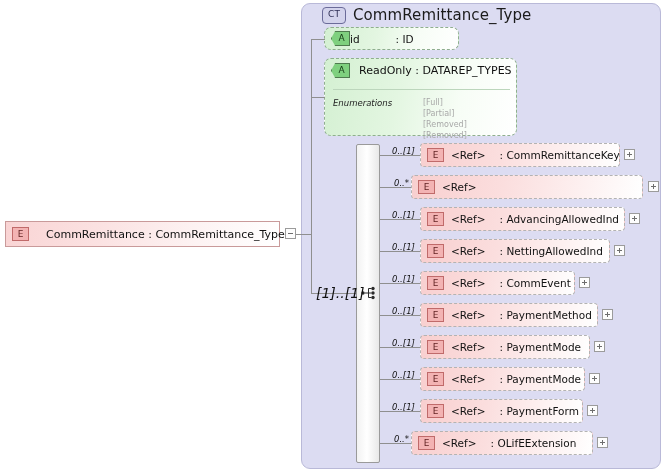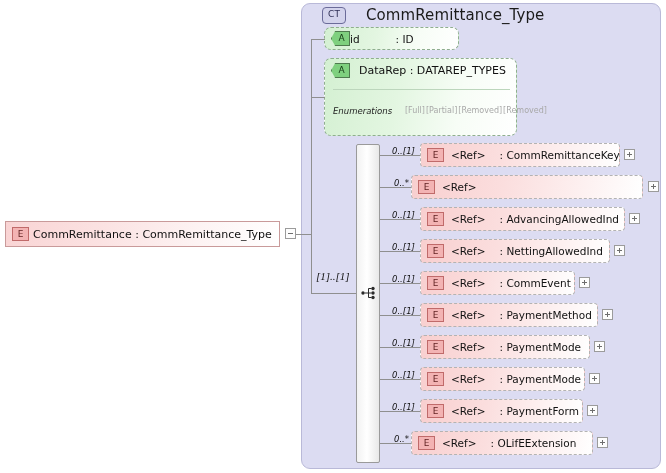--- a/index.html
+++ b/index.html
@@ -4,53 +4,53 @@
 <style>
   html,body{margin:0;padding:0;background:#ffffff;}
   body{width:666px;height:473px;position:relative;overflow:hidden;
        font-family:"DejaVu Sans","Liberation Sans",sans-serif;}
   .canvas{position:absolute;left:0;top:0;width:666px;height:473px;}
 
   
   .ct-box{position:absolute;left:301px;top:3px;width:360px;height:466px;
           background:#dcdcf2;border:1px solid #b9b9d8;border-radius:9px;
           box-sizing:border-box;}
-  .ct-header{position:absolute;left:322px;top:6px;display:flex;align-items:center;gap:20px;}
+  .ct-header{position:absolute;left:322px;top:6px;display:flex;align-items:center;gap:7px;}
   .ct-badge{width:22px;height:15px;border:1px solid #6b6b99;border-radius:4px;
             background:#d3d3ec;color:#2f2f55;font-size:9px;line-height:13px;
             text-align:center;font-family:"DejaVu Sans",sans-serif;}
   .ct-title{font-size:15px;color:#1b1b1b;letter-spacing:.1px;}
 
   
   .attr-box{position:absolute;box-sizing:border-box;border:1px dashed #8fae8f;
             border-radius:7px;
             background:linear-gradient(100deg,#d4f0d2 0%,#e3f6e1 38%,#f7fdf6 70%,#ffffff 100%);}
   .attr-id{left:324px;top:27px;width:135px;height:23px;}
   .attr-datarep{left:324px;top:58px;width:193px;height:78px;}
   .attr-row{position:absolute;display:flex;align-items:center;}
   .a-badge{width:19px;height:15px;box-sizing:border-box;
            border:1px solid #4f7a4f;background:#7fd07f;color:#153815;
            font-size:9px;line-height:13px;text-align:center;
            clip-path:polygon(22% 0,100% 0,100% 100%,22% 100%,0 50%);
            padding-left:2px;}
   .a-name{font-size:10.5px;color:#111;}
   .a-type{font-size:10.5px;color:#111;}
   .enum-wrap{position:absolute;left:8px;top:30px;right:6px;
-             border-top:1px solid #bcd6bc;padding-top:16px;display:flex;gap:10px;}
+             border-top:1px solid #bcd6bc;padding-top:8px;display:flex;gap:28px;}
   .enum-label{font-size:8.5px;font-style:italic;color:#222;width:62px;flex:none;}
-  .enum-list{display:flex;flex-direction:row;gap:1px;justify-content:space-between;}
+  .enum-list{display:flex;flex-direction:column;gap:1px;justify-content:space-between;}
   .enum-item{font-size:8px;color:#a8a8a8;line-height:10px;}
 
   
   .seq-bar{position:absolute;left:356px;top:144px;width:24px;height:319px;
            box-sizing:border-box;border:1px solid #9a9a9a;border-radius:2px;
            background:linear-gradient(to right,#f2f2f2 0%,#ffffff 45%,#e8e8e8 100%);}
   .seq-icon{position:absolute;left:361px;top:286px;width:16px;height:14px;}
-  .seq-card{position:absolute;left:316px;top:270px;font-size:11px;font-style:italic;
-            color:#111;font-family:Liberation Serif, serif;}
+  .seq-card{position:absolute;left:316px;top:285px;font-size:14px;font-style:italic;
+            color:#111;}
 
   
   .ref-row{position:absolute;box-sizing:border-box;height:24px;
            border:1px dashed #b3b3b3;border-radius:4px;
            background:linear-gradient(100deg,#f8cfcf 0%,#fbdede 40%,#fdf1f1 75%,#ffffff 100%);
            display:flex;align-items:center;}
   .e-badge{width:17px;height:14px;box-sizing:border-box;margin-left:6px;
            border:1px solid #c06a6a;background:#f3b3b3;color:#5c1f1f;
            font-size:9px;line-height:12px;text-align:center;flex:none;}
   .ref-text{font-size:10.5px;color:#111;margin-left:7px;white-space:nowrap;}
@@ -60,21 +60,21 @@
         border:1px solid #9b9b9b;background:#fdfdfd;}
   .plus:before,.plus:after{content:"";position:absolute;background:#6e6e6e;}
   .plus:before{left:2px;top:4px;width:5px;height:1px;}
   .plus:after{left:4px;top:2px;width:1px;height:5px;}
 
   
   .root-box{position:absolute;left:5px;top:221px;width:275px;height:26px;
             box-sizing:border-box;border:1px solid #c99a9a;
             background:linear-gradient(100deg,#f9d4d4 0%,#fbe2e2 35%,#fdf3f3 70%,#ffffff 100%);
             display:flex;align-items:center;}
-  .root-text{font-size:11px;color:#111;margin-left:4px;white-space:nowrap;}
+  .root-text{font-size:11px;color:#111;margin-left:17px;white-space:nowrap;}
   .minus{position:absolute;left:285px;top:228px;width:11px;height:11px;
          box-sizing:border-box;border:1px solid #9b9b9b;background:#fdfdfd;}
   .minus:before{content:"";position:absolute;left:2px;top:4px;width:5px;height:1px;
                 background:#6e6e6e;}
 
   
   .ln{position:absolute;background:#8f8f8f;}
   .lnv{width:1px;}
   .lnh{height:1px;}
 </style>
@@ -94,21 +94,21 @@
     <div class="attr-row" style="left:6px;top:3px;">
       <span class="a-badge">A</span>
       <span class="a-name" style="">id</span>
       <span class="a-type" style="margin-left:36px;">: ID</span>
     </div>
   </div>
 
   <div class="attr-box attr-datarep">
     <div class="attr-row" style="left:6px;top:4px;">
       <span class="a-badge">A</span>
-      <span class="a-name" style="margin-left:9px;font-size:11px;">DataRep : DATAREP_TYPES</span>
+      <span class="a-name" style="margin-left:9px;font-size:11px;">ReadOnly : DATAREP_TYPES</span>
     </div>
     <div class="enum-wrap">
       <span class="enum-label">Enumerations</span>
       <span class="enum-list">
         <span class="enum-item">[Full]</span>
         <span class="enum-item">[Partial]</span>
         <span class="enum-item">[Removed]</span>
         <span class="enum-item">[Removed]</span>
       </span>
     </div>

